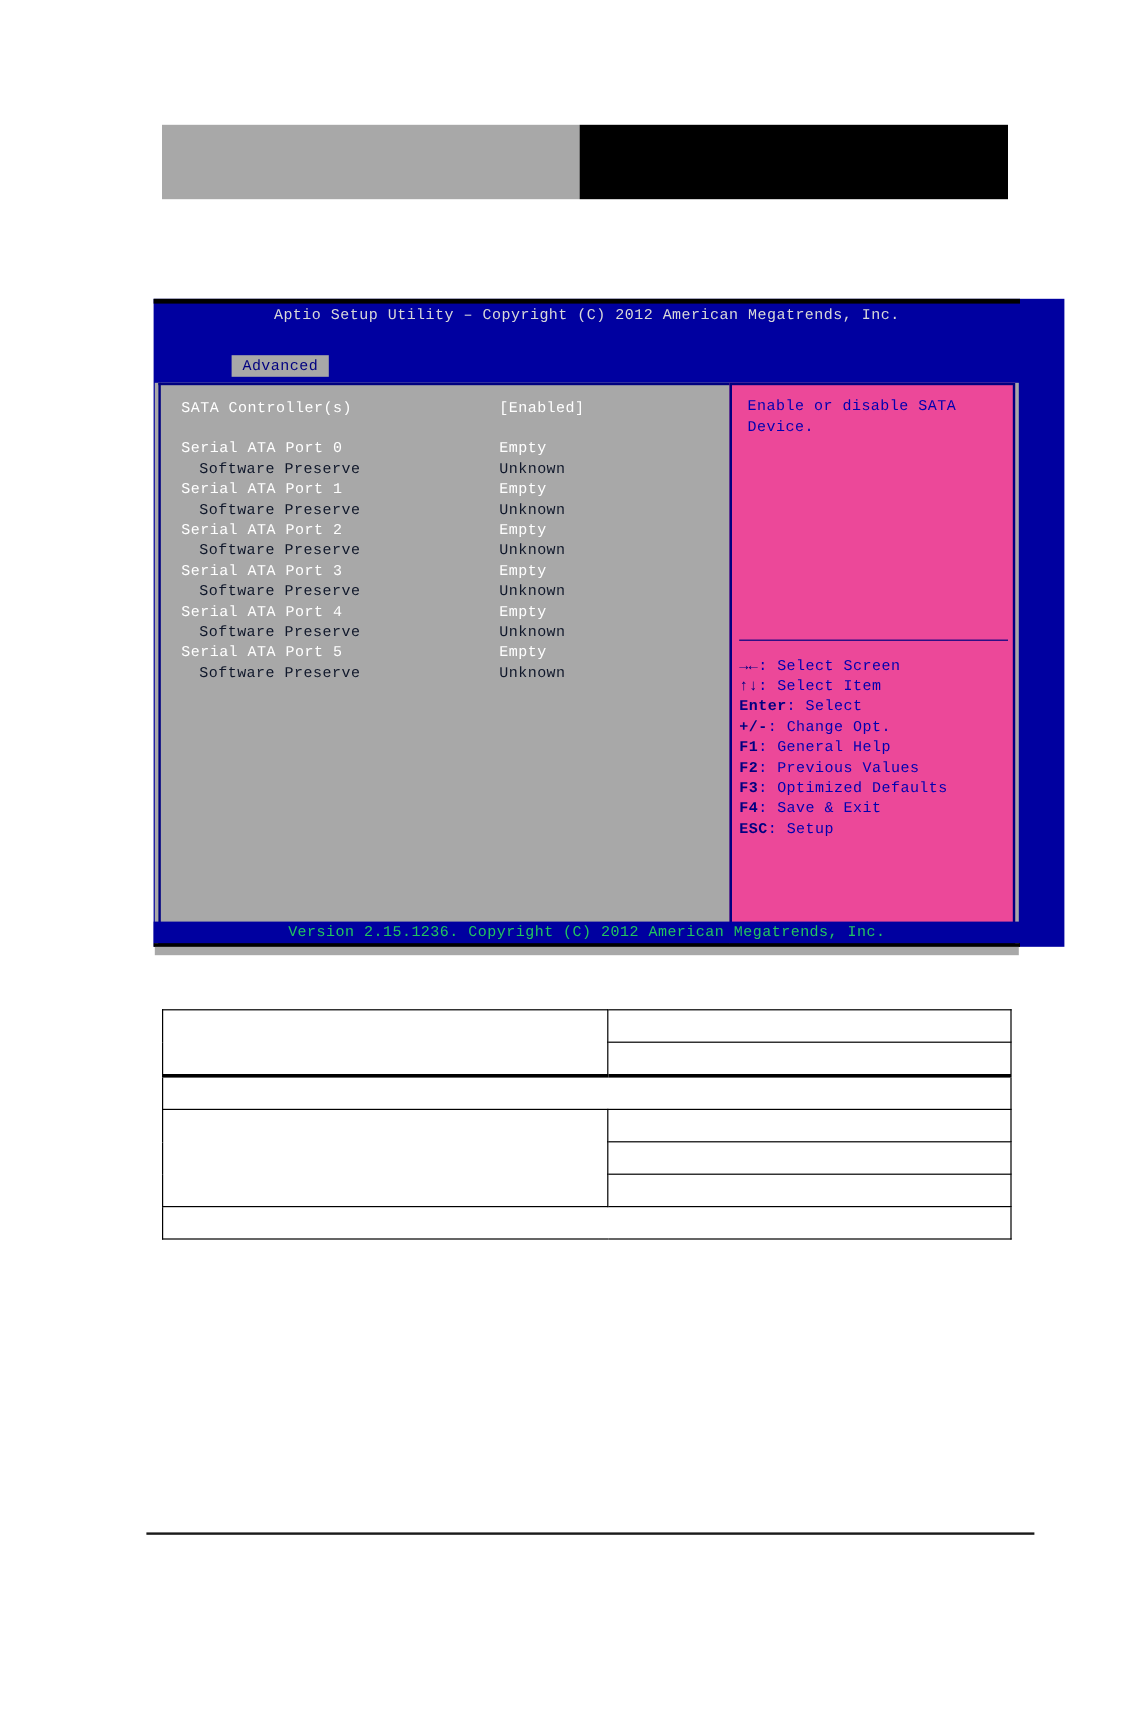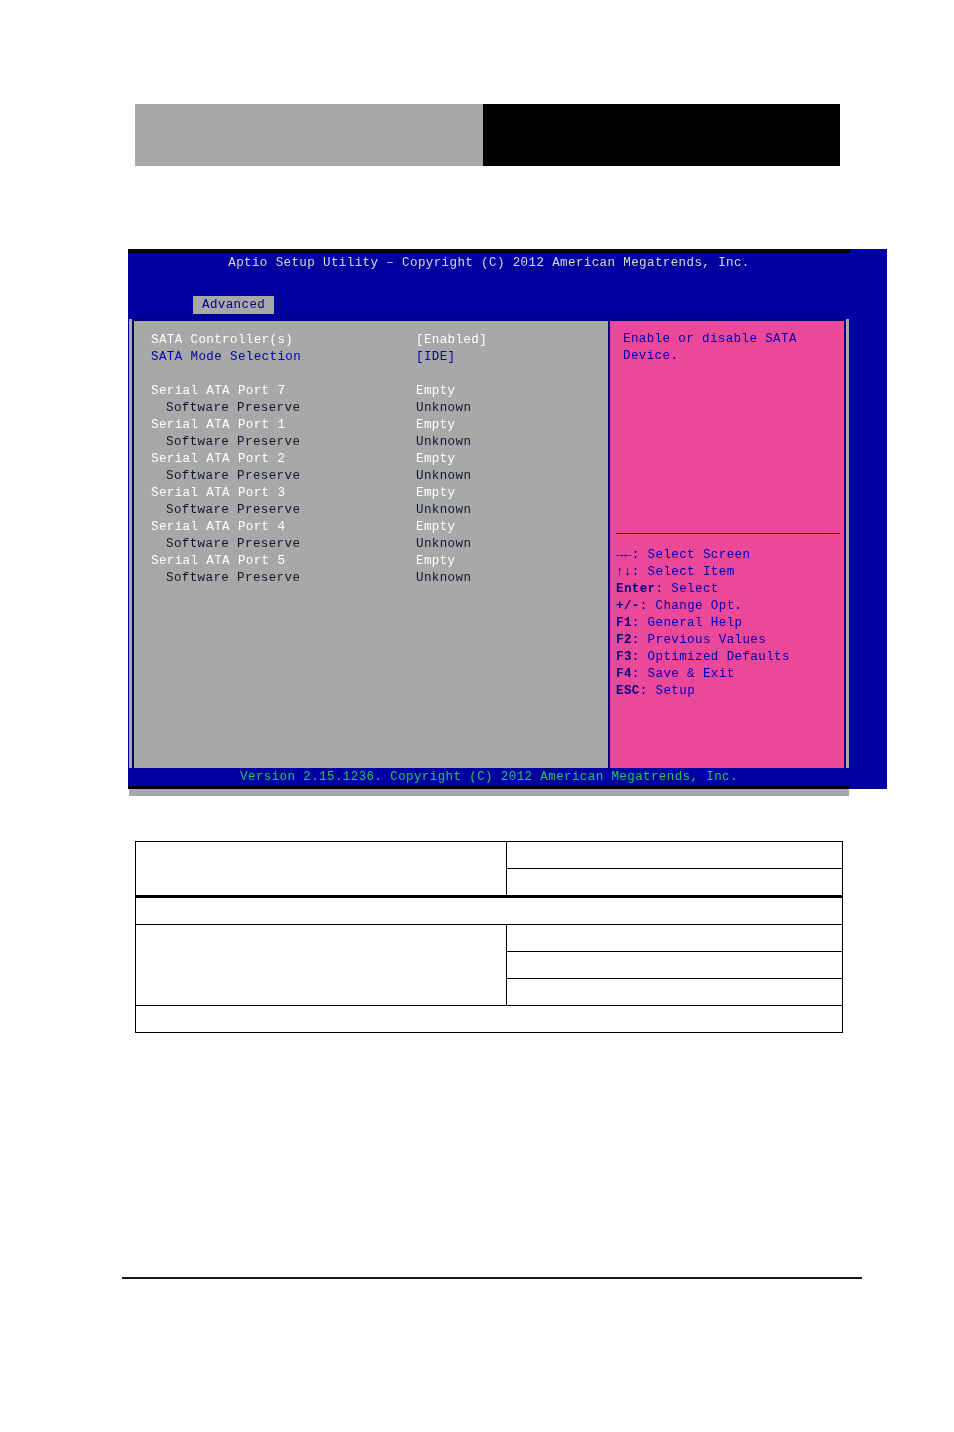--- a/index.html
+++ b/index.html
@@ -243,27 +243,23 @@
   </div>
 
   <div id="bios-body">
 
     <div id="panel-main">
       <div class="settings-list" id="settings-list">
           <div class="setting-row">
             <span class="setting-label txt-white">SATA Controller(s)</span>
             <span class="setting-value txt-white">[Enabled]</span>
           </div>
-          <div class="setting-row">
-            <span class="setting-label txt-blue">SATA Mode Selection</span>
-            <span class="setting-value txt-blue">[IDE]</span>
-          </div>
           <div class="setting-row spacer"></div>
           <div class="setting-row">
-            <span class="setting-label txt-white">Serial ATA Port 7</span>
+            <span class="setting-label txt-white">Serial ATA Port 0</span>
             <span class="setting-value txt-white">Empty</span>
           </div>
           <div class="setting-row">
             <span class="setting-label txt-grey indent">Software Preserve</span>
             <span class="setting-value txt-grey">Unknown</span>
           </div>
           <div class="setting-row">
             <span class="setting-label txt-white">Serial ATA Port 1</span>
             <span class="setting-value txt-white">Empty</span>
           </div>

